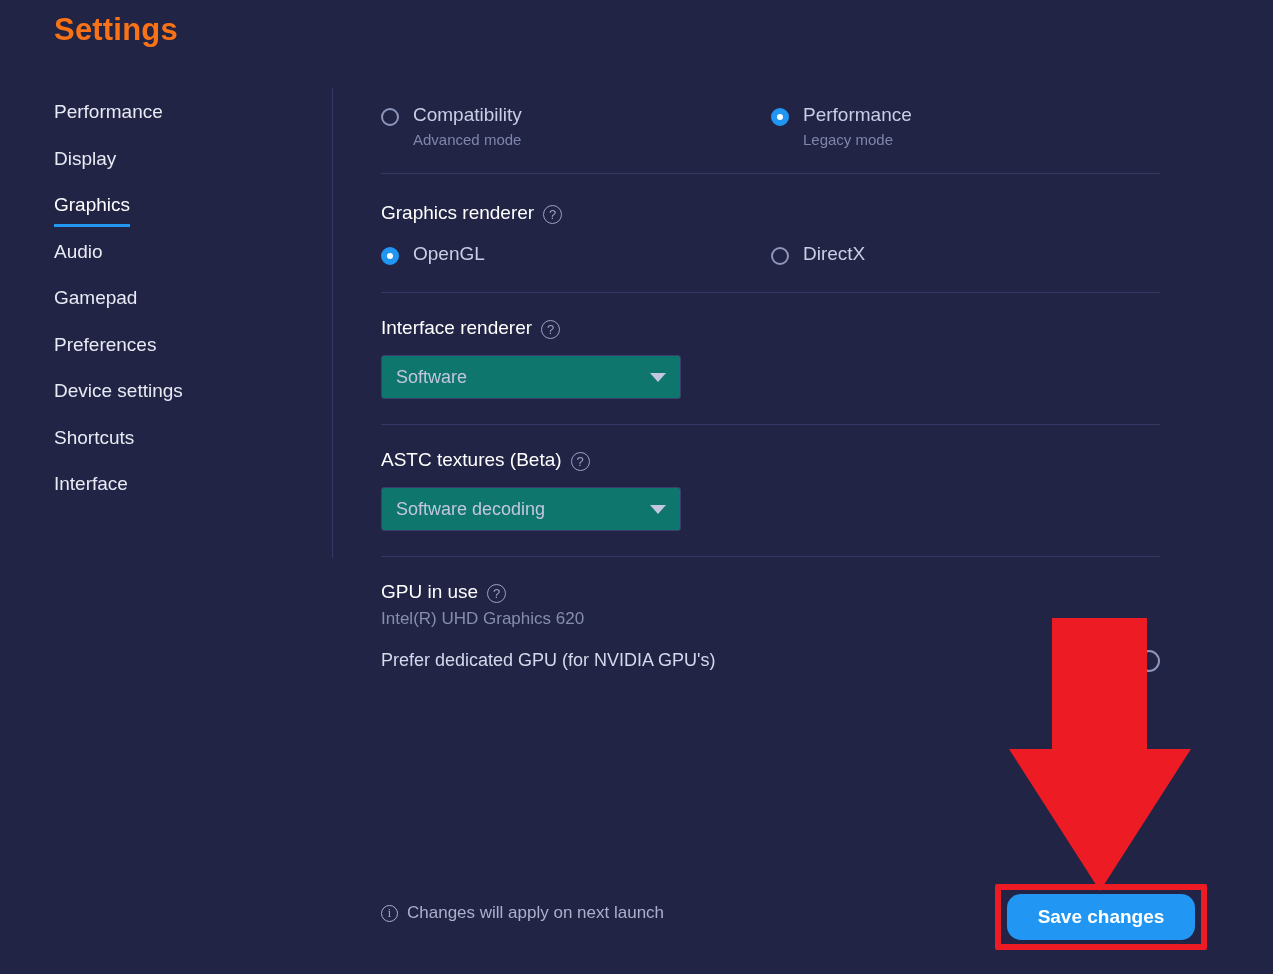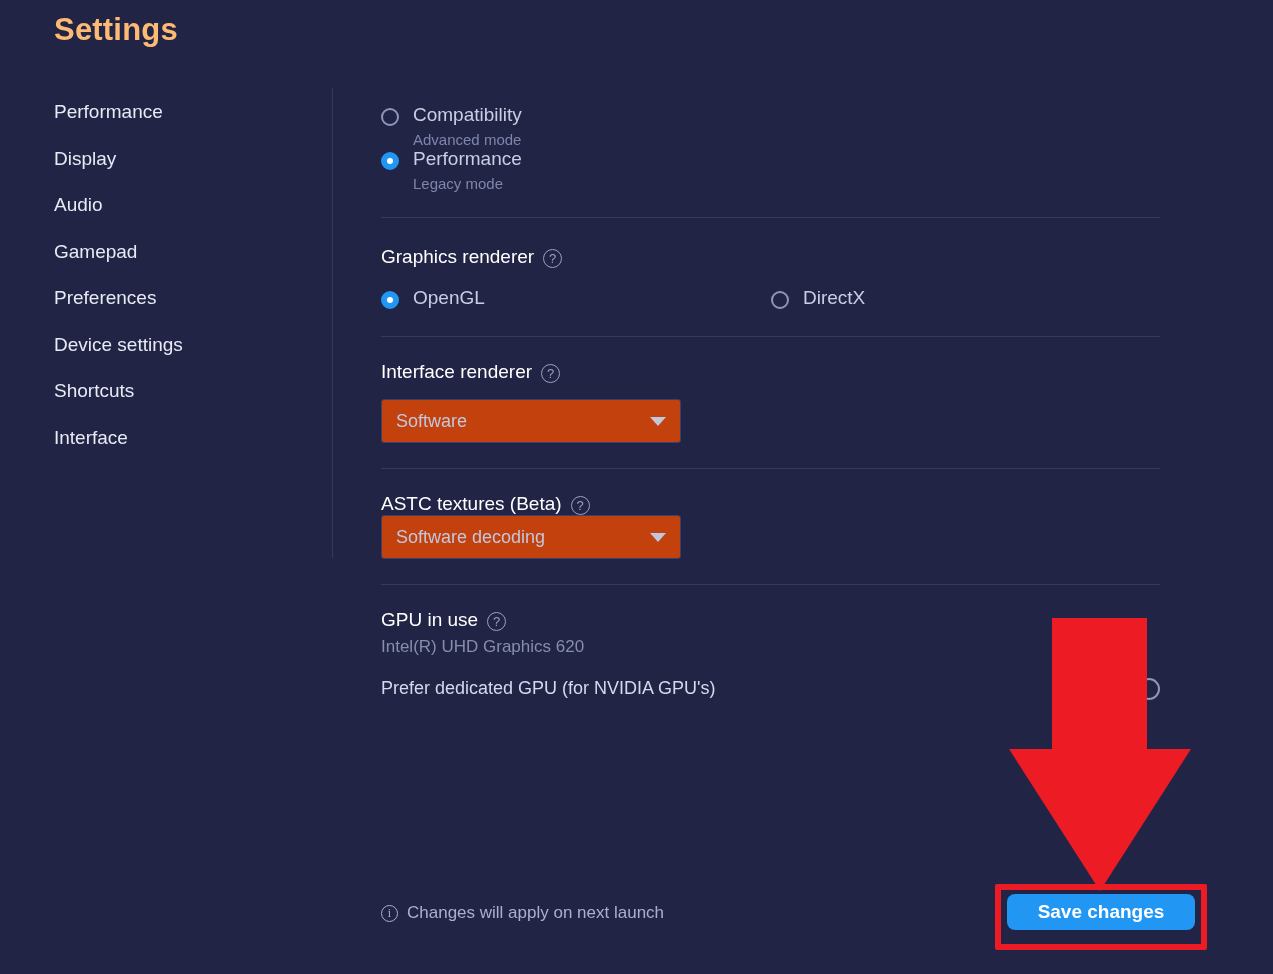--- a/index.html
+++ b/index.html
@@ -17,21 +17,21 @@
     -webkit-font-smoothing: antialiased;
   }
 
   
   #page-title {
     position: absolute;
     left: 54px; top: 12px;
     font-size: 31px;
     font-weight: bold;
     letter-spacing: 0.2px;
-    color: #fdba74;
+    color: #f97316;
   }
 
   
   #sidebar {
     position: absolute;
     left: 54px; top: 96px;
     width: 250px;
   }
   .sidebar-item {
     font-size: 19px;
@@ -135,21 +135,21 @@
   }
   .radio-sub {
     font-size: 15px;
     color: #7f86ab;
     margin-top: 5px;
   }
 
   
   .select {
     width: 300px; height: 44px;
-    background: #c2410c;
+    background: #0f766e;
     border: 1px solid #3a3f6b;
     border-radius: 3px;
     display: flex;
     align-items: center;
     padding: 0 14px;
     cursor: pointer;
     position: relative;
   }
   .select-value {
     font-size: 18px;
@@ -206,24 +206,24 @@
     align-items: center;
     justify-content: center;
     font-size: 12px;
     font-family: "Liberation Serif", serif;
     color: #aab0cc;
     flex: 0 0 auto;
   }
   #save-button {
     position: absolute;
     left: 1007px; top: 894px;
-    width: 188px; height: 36px;
+    width: 188px; height: 46px;
     background: #2196f3;
     border: none;
-    border-radius: 8px;
+    border-radius: 14px;
     color: #ffffff;
     font-family: "Liberation Sans", sans-serif;
     font-size: 19px;
     font-weight: bold;
     cursor: pointer;
   }
   #save-highlight {
     position: absolute;
     left: 995px; top: 884px;
     width: 212px; height: 66px;
@@ -245,20 +245,23 @@
 
 <div id="page-title">Settings</div>
 
 <nav id="sidebar">
   <div class="sidebar-item">
     <span class="label-text">Performance</span>
   </div>
   <div class="sidebar-item">
     <span class="label-text">Display</span>
   </div>
+  <div class="sidebar-item active">
+    <span class="label-text">Graphics</span>
+  </div>
   <div class="sidebar-item">
     <span class="label-text">Audio</span>
   </div>
   <div class="sidebar-item">
     <span class="label-text">Gamepad</span>
   </div>
   <div class="sidebar-item">
     <span class="label-text">Preferences</span>
   </div>
   <div class="sidebar-item">
@@ -270,21 +273,21 @@
   <div class="sidebar-item">
     <span class="label-text">Interface</span>
   </div>
 </nav>
 
 <div id="v-divider"></div>
 
 <main id="content">
 
   <section class="section">
-    <div class="radio-grid" style="margin-top:16px;flex-direction:column;">
+    <div class="radio-grid" style="margin-top:16px;">
       <div class="radio-col">
         <div class="radio-option">
           <span class="radio"></span>
           <span>
             <span class="radio-label">Compatibility</span>
             <div class="radio-sub">Advanced mode</div>
           </span>
         </div>
       </div>
       <div class="radio-col">
@@ -335,21 +338,21 @@
     </div>
   </section>
 
   <div class="hr" style="margin-top:25px;"></div>
 
   <section class="section" style="margin-top:24px;">
     <div class="section-title">
       <span>ASTC textures (Beta)</span>
       <span class="help-icon">?</span>
     </div>
-    <div class="select" style="margin-top:0;gap:25px;">
+    <div class="select" style="margin-top:16px;gap:25px;">
       <span class="select-value">Software decoding</span>
       <span class="caret"></span>
     </div>
   </section>
 
   <div class="hr" style="margin-top:25px;"></div>
 
   <section class="section" style="margin-top:24px;">
     <div class="section-title">
       <span>GPU in use</span>

